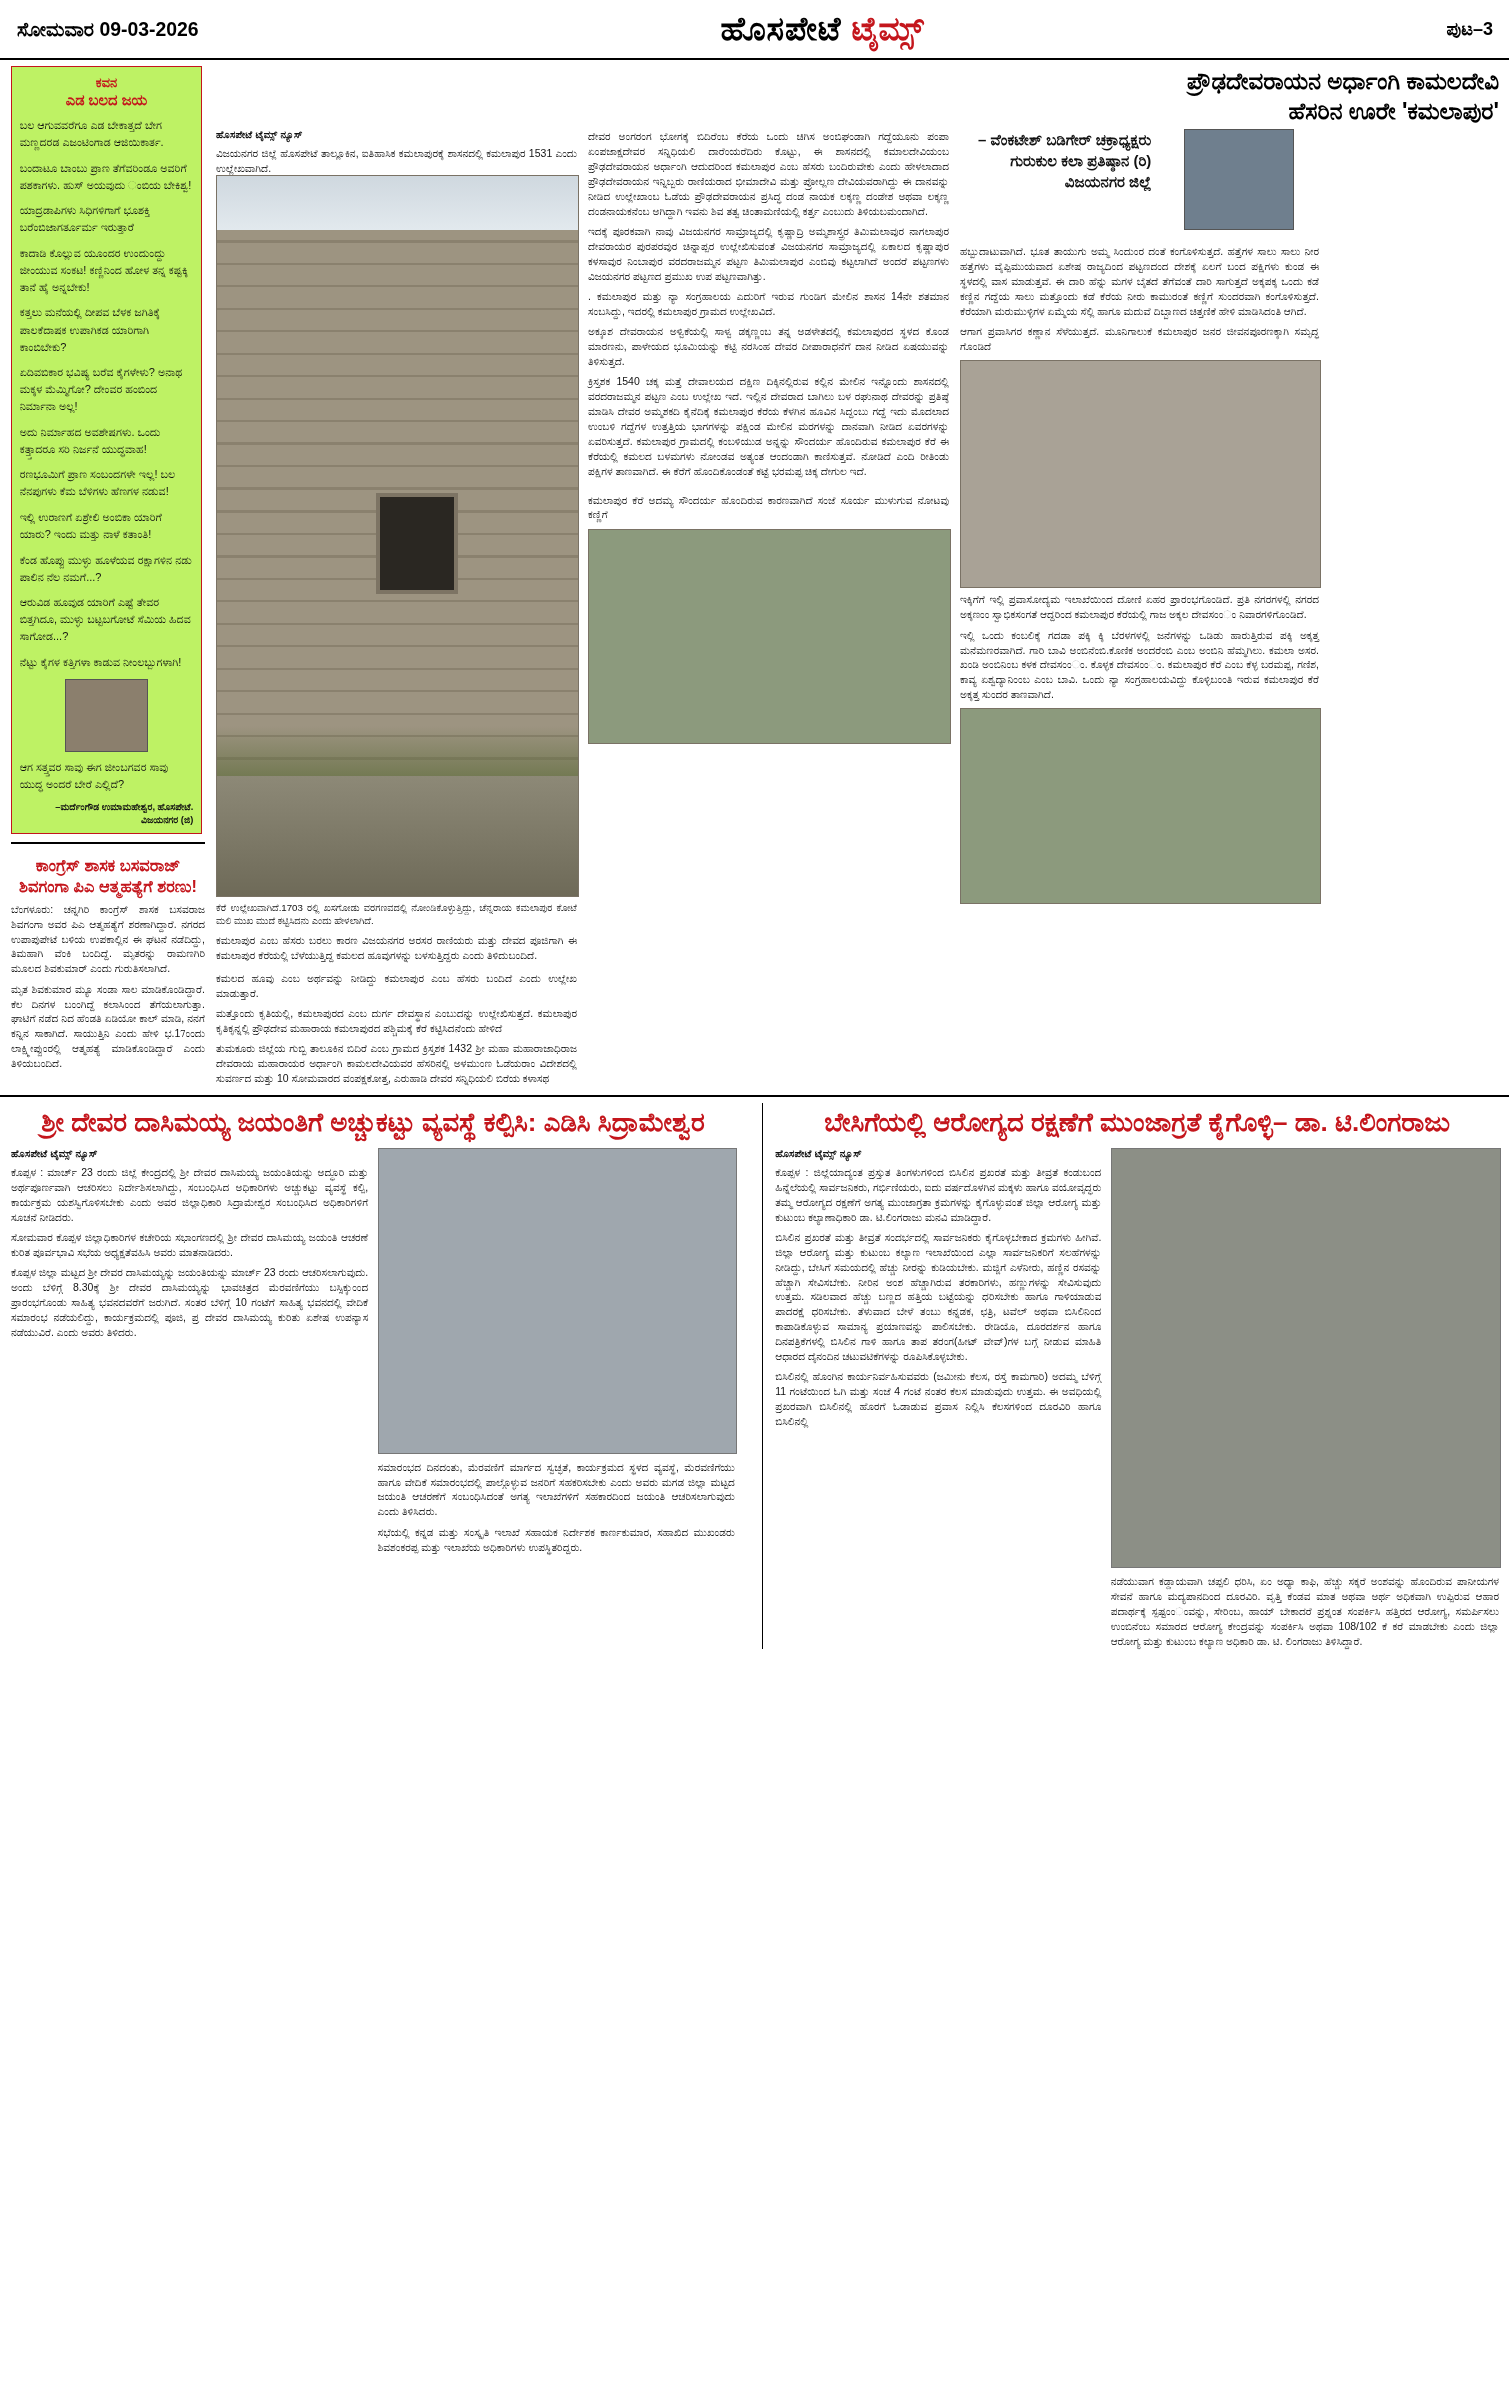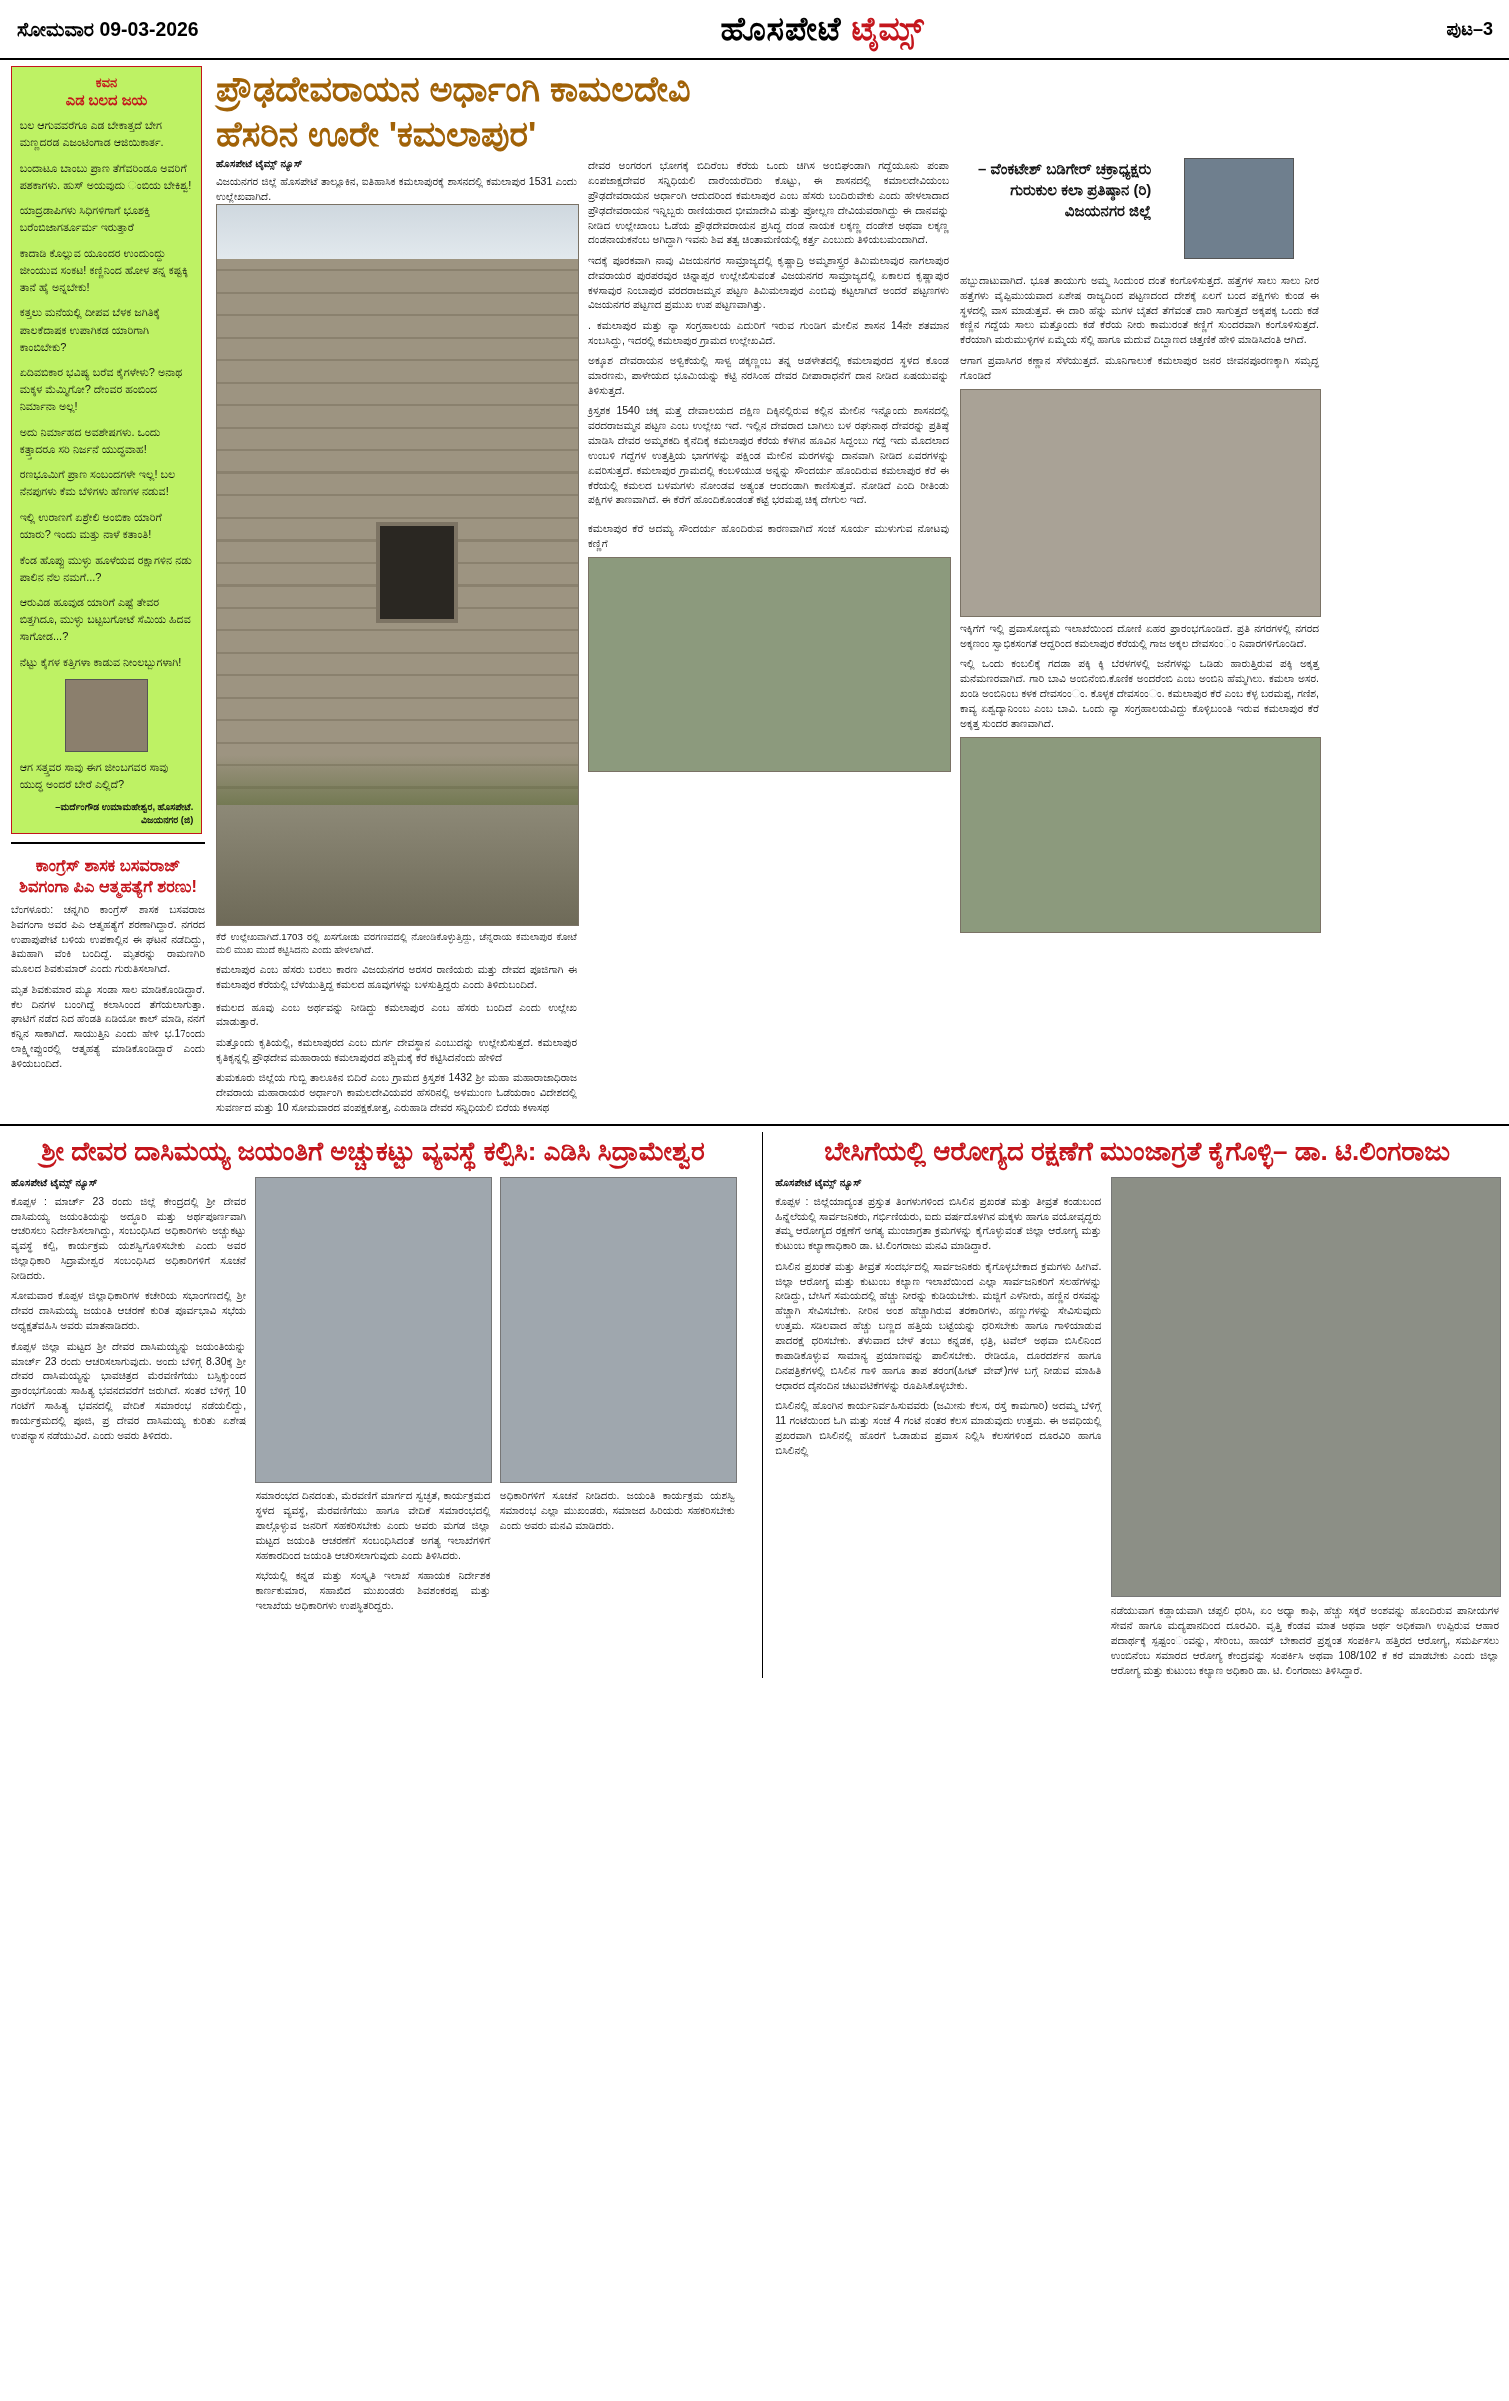--- a/index.html
+++ b/index.html
@@ -20,21 +20,21 @@
   
   .topband{display:flex;padding:6.2px 11px 0 11px;box-sizing:border-box;}
   .poembox{width:191px;border:1.5px solid #c4161c;box-sizing:border-box;padding:6.2px 7.7px;background:#bef264;}
   .poembox .ph{color:#c4161c;font-weight:bold;font-size:13px;text-align:center;margin:1.5px 0 1.5px;}
   .poembox .pt{color:#c4161c;font-weight:bold;font-size:14.7px;text-align:center;margin:0 0 7.7px;}
   .poembox .stanza{font-size:11px;line-height:1.55;text-align:left;color:#111;margin-bottom:8.5px;}
   .poembox .sign{font-size:9.3px;text-align:right;color:#111;font-weight:bold;line-height:1.4;margin-top:4.6px;}
   .poetimg{width:81px;height:71px;margin:4.6px auto 0;background:#8b7f6d;border:0.8px solid #555;}
 
   .topright{flex:1;padding-left:11px;}
-  .headline{color:#a16207;font-size:35px;line-height:1.2;font-weight:bold;text-align:left;margin:1.5px 0 3.1px;}
+  .headline{color:#000000;font-size:23px;line-height:1.2;font-weight:bold;text-align:right;margin:1.5px 0 3.1px;}
   .subhead{color:#c4161c;font-size:14.7px;font-weight:bold;text-align:center;border-top:1.5px solid #c4161c;border-bottom:1.5px solid #c4161c;padding:4.6px 0;margin:4.6px 0 7.7px;}
 
   .cols3{display:flex;gap:11px;}
   .c1{width:361px;}
   .c2{width:361px;}
   .c3{width:359px;}
 
   .mainphoto{width:100%;height:720px;background:#9a8f7c;border:0.8px solid #7a7265;position:relative;}
   .mainphoto .sky{position:absolute;left:0;top:0;right:0;height:70px;background:linear-gradient(#cfd8df,#e8eef2);}
   .mainphoto .wall{position:absolute;left:0;top:54px;right:0;bottom:116px;background:repeating-linear-gradient(0deg,#9d9481 0px,#9d9481 20px,#8a816e 20px,#8a816e 22.5px),repeating-linear-gradient(90deg,#a39a86 0px,#a39a86 40px,#8e8572 40px,#8e8572 43px);}
@@ -197,24 +197,20 @@
           <div class="small just">ಕೊಪ್ಪಳ : ಮಾರ್ಚ್ 23 ರಂದು ಜಿಲ್ಲೆ ಕೇಂದ್ರದಲ್ಲಿ ಶ್ರೀ ದೇವರ ದಾಸಿಮಯ್ಯ ಜಯಂತಿಯನ್ನು ಅದ್ಧೂರಿ ಮತ್ತು ಅರ್ಥಪೂರ್ಣವಾಗಿ ಆಚರಿಸಲು ನಿರ್ದೇಶಿಸಲಾಗಿದ್ದು, ಸಂಬಂಧಿಸಿದ ಅಧಿಕಾರಿಗಳು ಅಚ್ಚುಕಟ್ಟು ವ್ಯವಸ್ಥೆ ಕಲ್ಪಿ, ಕಾರ್ಯಕ್ರಮ ಯಶಸ್ವಿಗೊಳಿಸಬೇಕು ಎಂದು ಅವರ ಜಿಲ್ಲಾಧಿಕಾರಿ ಸಿದ್ರಾಮೇಶ್ವರ ಸಂಬಂಧಿಸಿದ ಅಧಿಕಾರಿಗಳಿಗೆ ಸೂಚನೆ ನೀಡಿದರು.</div>
           <div class="small just" style="margin-top:5.4px;">ಸೋಮವಾರ ಕೊಪ್ಪಳ ಜಿಲ್ಲಾಧಿಕಾರಿಗಳ ಕಚೇರಿಯ ಸಭಾಂಗಣದಲ್ಲಿ ಶ್ರೀ ದೇವರ ದಾಸಿಮಯ್ಯ ಜಯಂತಿ ಆಚರಣೆ ಕುರಿತ ಪೂರ್ವಭಾವಿ ಸಭೆಯ ಅಧ್ಯಕ್ಷತೆವಹಿಸಿ ಅವರು ಮಾತನಾಡಿದರು.</div>
           <div class="small just" style="margin-top:5.4px;">ಕೊಪ್ಪಳ ಜಿಲ್ಲಾ ಮಟ್ಟದ ಶ್ರೀ ದೇವರ ದಾಸಿಮಯ್ಯನ್ನು ಜಯಂತಿಯನ್ನು ಮಾರ್ಚ್ 23 ರಂದು ಆಚರಿಸಲಾಗುವುದು. ಅಂದು ಬೆಳಿಗ್ಗೆ 8.30ಕ್ಕೆ ಶ್ರೀ ದೇವರ ದಾಸಿಮಯ್ಯನ್ನು ಭಾವಚಿತ್ರದ ಮೆರವಣಿಗೆಯು ಬಸ್ಸಿಕ್ಕುಂಂದ ಪ್ರಾರಂಭಗೊಂಡು ಸಾಹಿತ್ಯ ಭವನದವರೆಗೆ ಜರುಗಿದೆ. ಸಂತರ ಬೆಳಿಗ್ಗೆ 10 ಗಂಟೆಗೆ ಸಾಹಿತ್ಯ ಭವನದಲ್ಲಿ ವೇದಿಕೆ ಸಮಾರಂಭ ನಡೆಯಲಿದ್ದು, ಕಾರ್ಯಕ್ರಮದಲ್ಲಿ ಪೂಜಿ, ಪ್ರ ದೇವರ ದಾಸಿಮಯ್ಯ ಕುರಿತು ಏಶೇಷ ಉಪನ್ಯಾಸ ನಡೆಯುವಿರೆ. ಎಂದು ಅವರು ತಿಳಿದರು.</div>
           <div class="small just" style="margin-top:5.4px;"></div>
         </div>
         <div class="bc">
           <div class="wphoto"></div>
           <div class="small just" style="margin-top:5.4px;">ಸಮಾರಂಭದ ದಿನದಂತು, ಮೆರವಣಿಗೆ ಮಾರ್ಗದ ಸ್ವಚ್ಛತೆ, ಕಾರ್ಯಕ್ರಮದ ಸ್ಥಳದ ವ್ಯವಸ್ಥೆ, ಮೆರವಣಿಗೆಯು ಹಾಗೂ ವೇದಿಕೆ ಸಮಾರಂಭದಲ್ಲಿ ಪಾಲ್ಗೊಳ್ಳುವ ಜನರಿಗೆ ಸಹಕರಿಸಬೇಕು ಎಂದು ಅವರು ಮಗಡ ಜಿಲ್ಲಾ ಮಟ್ಟದ ಜಯಂತಿ ಆಚರಣೆಗೆ ಸಂಬಂಧಿಸಿದಂತೆ ಅಗತ್ಯ ಇಲಾಖೆಗಳಿಗೆ ಸಹಕಾರದಿಂದ ಜಯಂತಿ ಆಚರಿಸಲಾಗುವುದು ಎಂದು ತಿಳಿಸಿದರು.</div>
           <div class="small just" style="margin-top:5.4px;">ಸಭೆಯಲ್ಲಿ ಕನ್ನಡ ಮತ್ತು ಸಂಸ್ಕೃತಿ ಇಲಾಖೆ ಸಹಾಯಕ ನಿರ್ದೇಶಕ ಕಾರ್ಣಕುಮಾರ, ಸಹಾಖಿದ ಮುಖಂಡರು ಶಿವಶಂಕರಪ್ಪ ಮತ್ತು ಇಲಾಖೆಯ ಅಧಿಕಾರಿಗಳು ಉಪಸ್ಥಿತರಿದ್ದರು.</div>
         </div>
-        <div class="bc">
-          <div class="wphoto"></div>
-          <div class="small just" style="margin-top:5.4px;">ಅಧಿಕಾರಿಗಳಿಗೆ ಸೂಚನೆ ನೀಡಿದರು. ಜಯಂತಿ ಕಾರ್ಯಕ್ರಮ ಯಶಸ್ವಿ ಸಮಾರಂಭ ಎಲ್ಲಾ ಮುಖಂಡರು, ಸಮಾಜದ ಹಿರಿಯರು ಸಹಕರಿಸಬೇಕು ಎಂದು ಅವರು ಮನವಿ ಮಾಡಿದರು.</div>
-        </div>
       </div>
     </div>
 
     <div class="bstory vline" style="padding-left:12.4px;">
       <div class="bhead">ಬೇಸಿಗೆಯಲ್ಲಿ ಆರೋಗ್ಯದ ರಕ್ಷಣೆಗೆ
 ಮುಂಜಾಗ್ರತೆ ಕೈಗೊಳ್ಳಿ– ಡಾ. ಟಿ.ಲಿಂಗರಾಜು</div>
       <div class="bcols">
         <div class="bc" style="flex:1.05">
           <div class="byline">ಹೊಸಪೇಟೆ ಟೈಮ್ಸ್ ನ್ಯೂಸ್</div>
           <div class="small just">ಕೊಪ್ಪಳ : ಜಿಲ್ಲೆಯಾದ್ಯಂತ ಪ್ರಸ್ತುತ ತಿಂಗಳುಗಳಿಂದ ಬಿಸಿಲಿನ ಪ್ರಖರತೆ ಮತ್ತು ತೀವ್ರತೆ ಕಂಡುಬಂದ ಹಿನ್ನೆಲೆಯಲ್ಲಿ ಸಾರ್ವಜನಿಕರು, ಗರ್ಭಿಣಿಯರು, ಐದು ವರ್ಷದೊಳಗಿನ ಮಕ್ಕಳು ಹಾಗೂ ವಯೋವೃದ್ಧರು ತಮ್ಮ ಆರೋಗ್ಯದ ರಕ್ಷಣೆಗೆ ಅಗತ್ಯ ಮುಂಜಾಗ್ರತಾ ಕ್ರಮಗಳನ್ನು ಕೈಗೊಳ್ಳುವಂತೆ ಜಿಲ್ಲಾ ಆರೋಗ್ಯ ಮತ್ತು ಕುಟುಂಬ ಕಲ್ಯಾಣಾಧಿಕಾರಿ ಡಾ. ಟಿ.ಲಿಂಗರಾಜು ಮನವಿ ಮಾಡಿದ್ದಾರೆ.</div>

